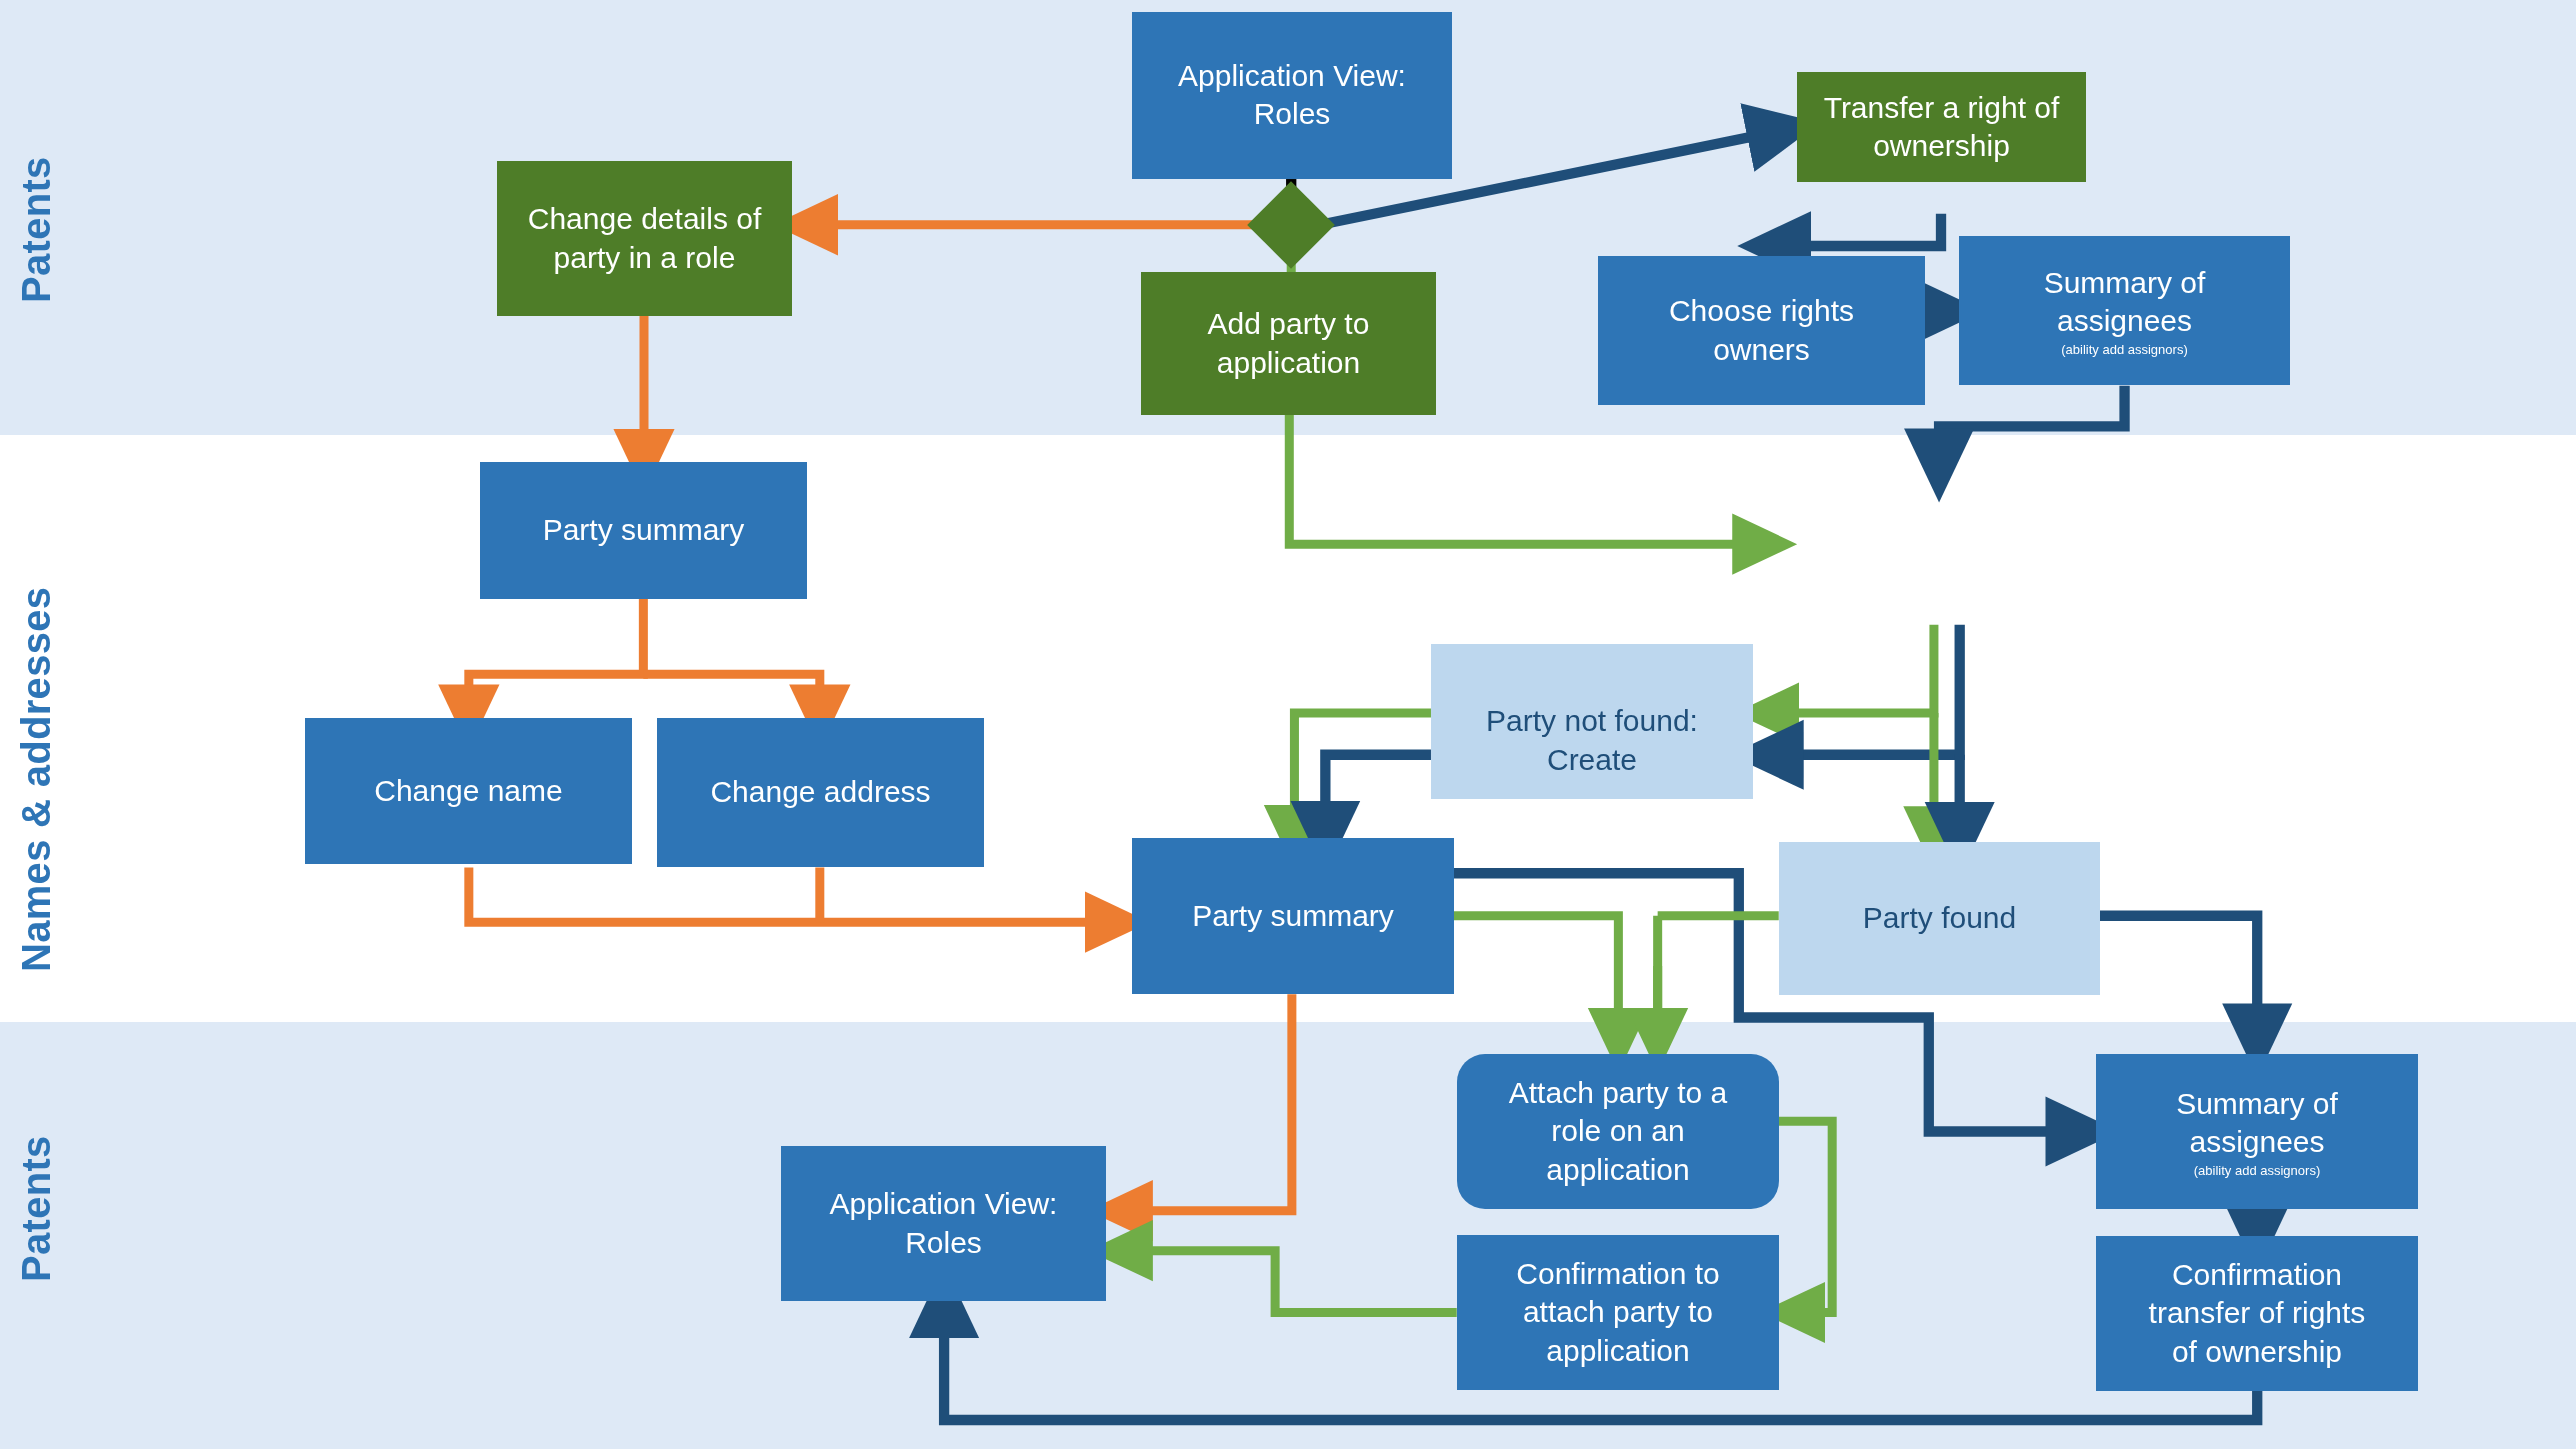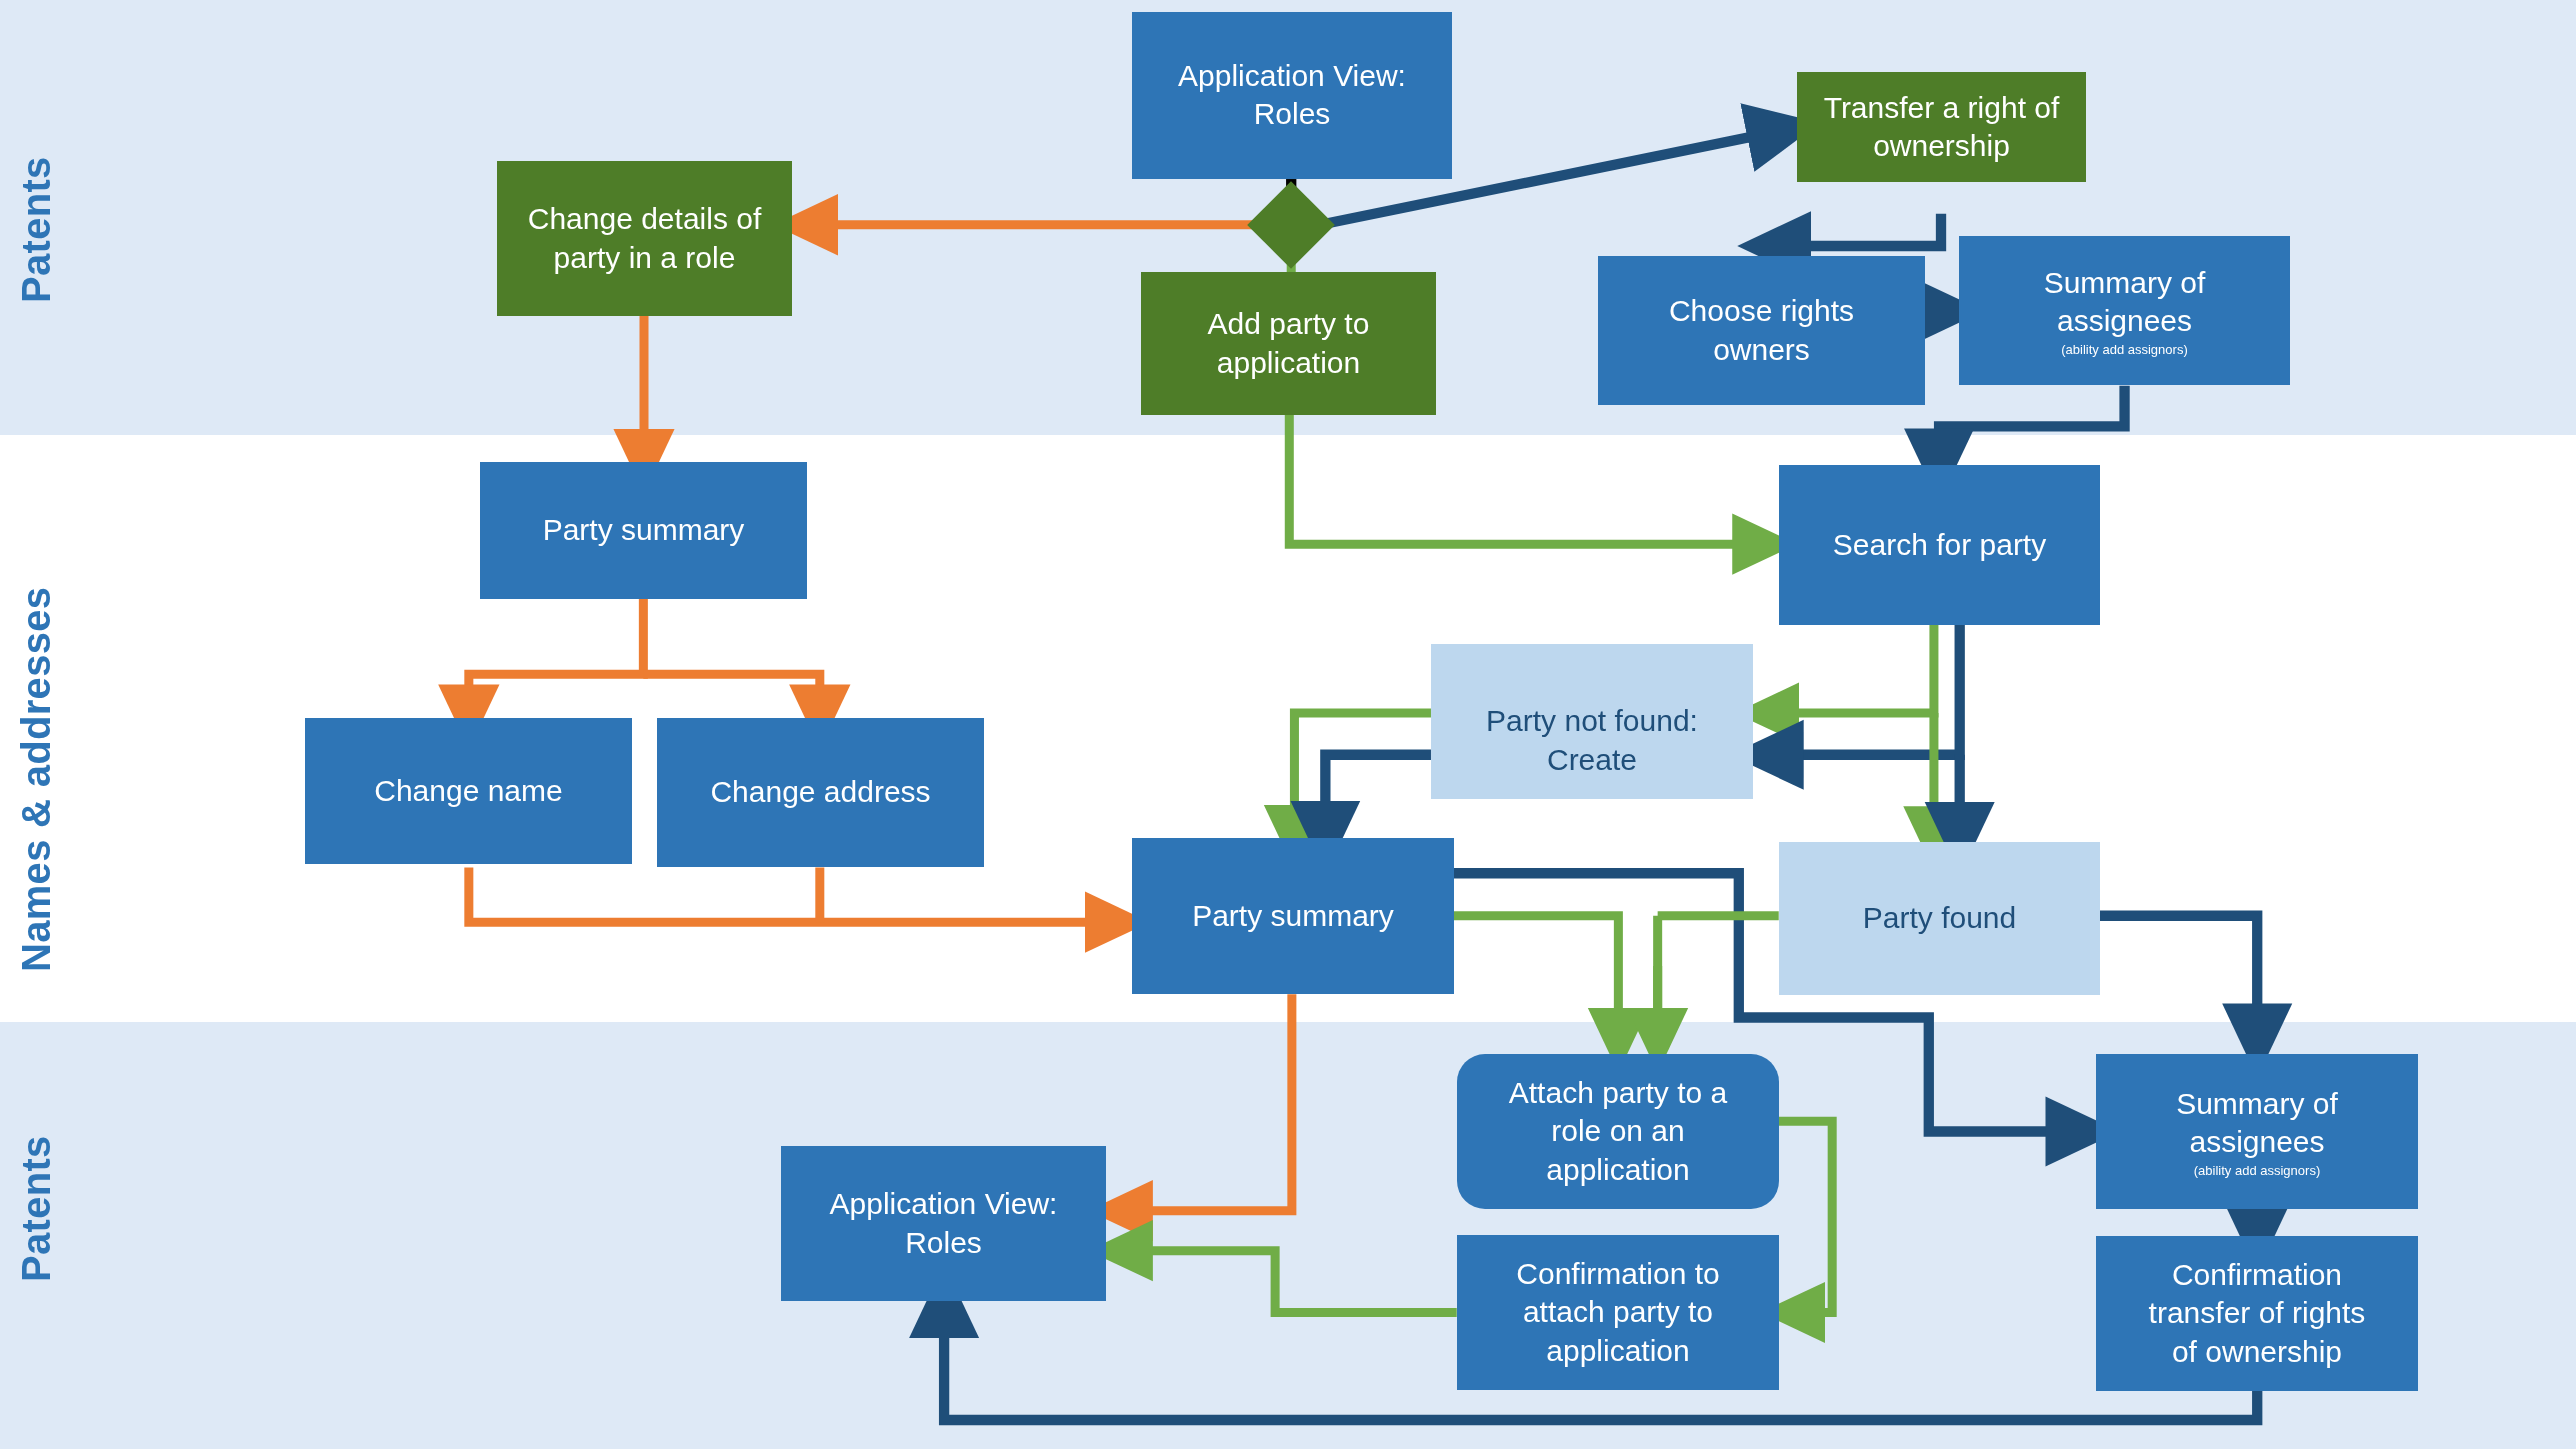--- a/index.html
+++ b/index.html
@@ -154,23 +154,20 @@
   <div class="node blue" style="left:1959px;top:236px;width:331px;height:149px;font-size:30px;flex-direction:column;">
     <span style="white-space:pre-line;">Summary of
 assignees</span>
     <span class="sub">(ability add assignors)</span>
   </div>
 
   <div class="node blue" style="left:480px;top:462px;width:327px;height:137px;font-size:30px;">
     <span style="white-space:pre-line;">Party summary</span>
   </div>
 
-  <div class="node blue" style="left:1779px;top:465px;width:321px;height:160px;font-size:30px;">
-    <span style="white-space:pre-line;">Search for party</span>
-  </div>
 
   <div class="node lightblue" style="left:1431px;top:644px;width:322px;height:155px;font-size:30px;">
     <span style="white-space:pre-line;margin-top:38px;">Party not found:
 Create</span>
   </div>
 
   <div class="node blue" style="left:305px;top:718px;width:327px;height:146px;font-size:30px;">
     <span style="white-space:pre-line;">Change name</span>
   </div>
 

